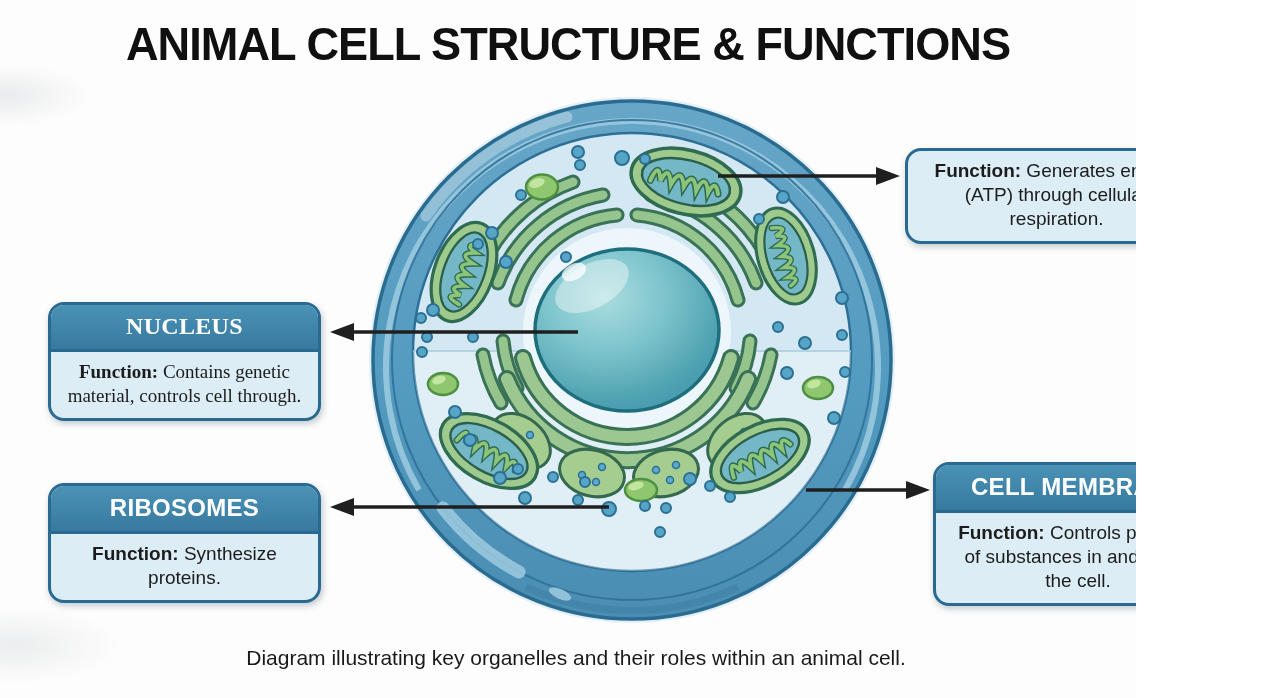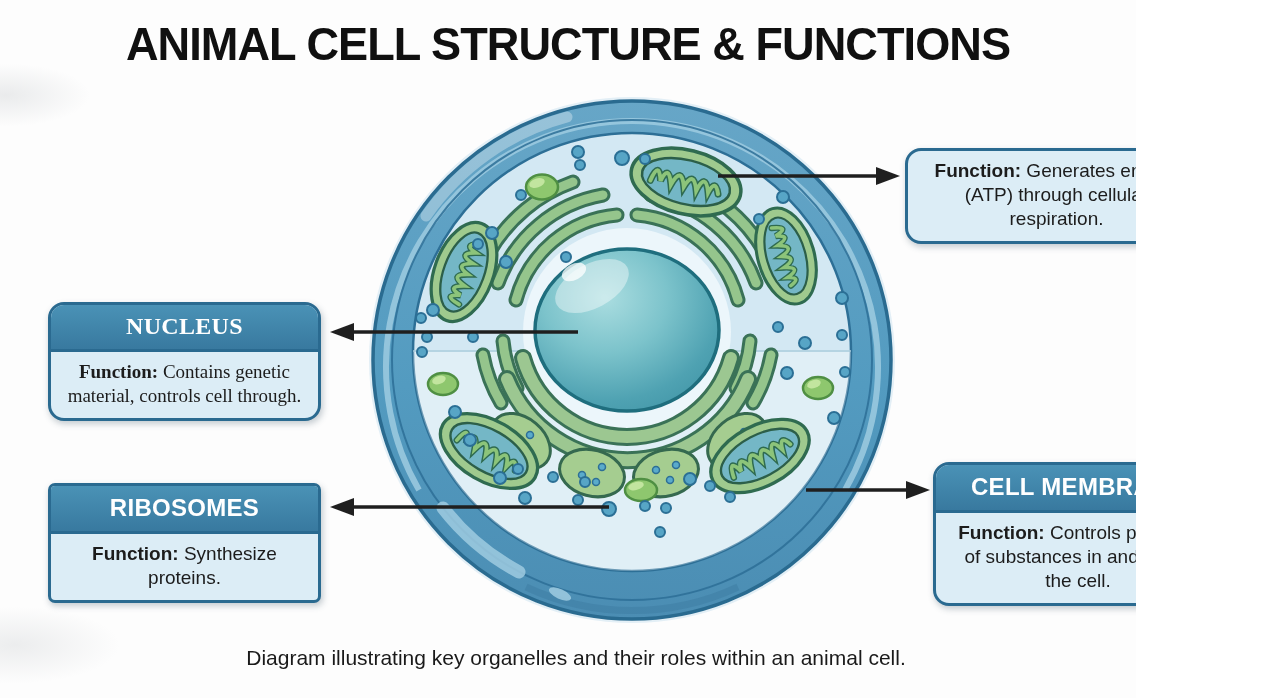--- a/index.html
+++ b/index.html
@@ -29,21 +29,21 @@
     font-size:24px;text-align:center;padding:8px 0 9px;letter-spacing:.3px;
     border-bottom:3px solid #2a6a90;
   }
   .callout-body{
     margin:0;padding:8px 15px 10px;font-size:19px;line-height:1.27;
     text-align:center;color:#1c1c1c;
   }
   .callout-body b{font-weight:700;}
   .co-mitochondria{left:905px;top:148px;width:303px;}
   .co-nucleus{left:48px;top:302px;width:273px;font-family:Liberation Serif, serif;}
-  .co-ribosomes{left:48px;top:483px;width:273px;border-radius:7px;}
+  .co-ribosomes{left:48px;top:483px;width:273px;}
   .co-cell-membrane{left:933px;top:462px;width:290px;}
   .caption{
     position:absolute;left:0;bottom:20px;width:100%;margin:8px;text-align:center;
     font-size:21px;color:#1a1a1a;
   }
   
   .er-under{stroke:#3a7257;stroke-width:15;fill:none;stroke-linecap:round}
   .er-over{stroke:#95c58c;stroke-width:9;fill:none;stroke-linecap:round}
   .golgi-under{stroke:#3a7257;stroke-width:18;fill:none;stroke-linecap:round}
   .golgi-over{stroke:#9cc791;stroke-width:12;fill:none;stroke-linecap:round}

